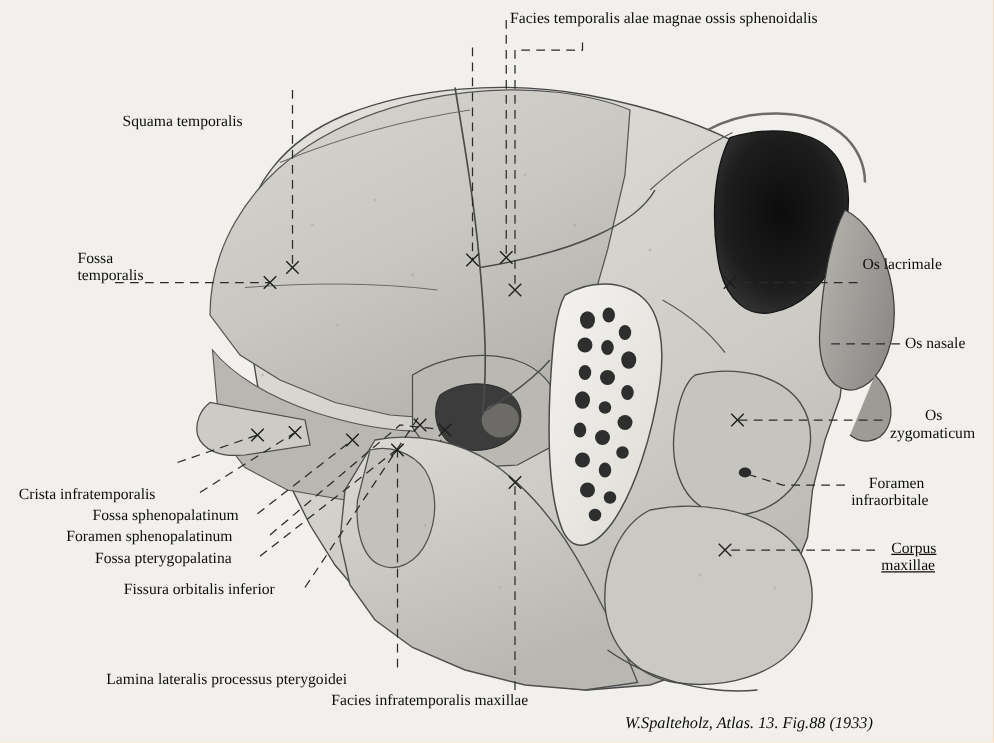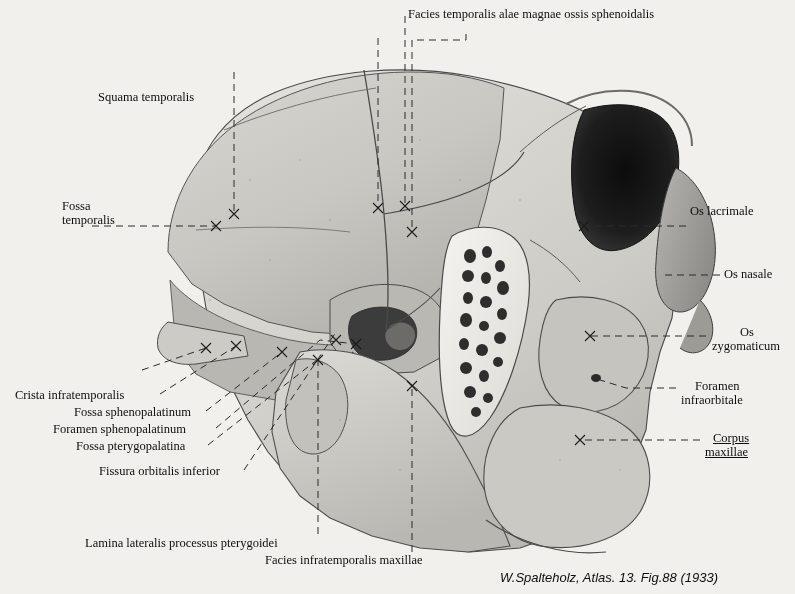--- a/index.html
+++ b/index.html
@@ -29,21 +29,21 @@
     position: absolute;
     font-family: "Liberation Serif", serif;
     font-size: 12.5px;
     line-height: 14px;
     color: #0d0d0d;
     white-space: nowrap;
   }
   .label.left   { text-align: left; }
   .credit {
     position: absolute;
-    font-family: Liberation Sans, sans-serif;
+    font-family: Liberation Serif, serif;
     font-style: italic;
     font-size: 13px;
     color: #0d0d0d;
     white-space: nowrap;
     text-align: center;
   }
   
   #leaders {
     position: absolute;
     left: 0; top: 0;

